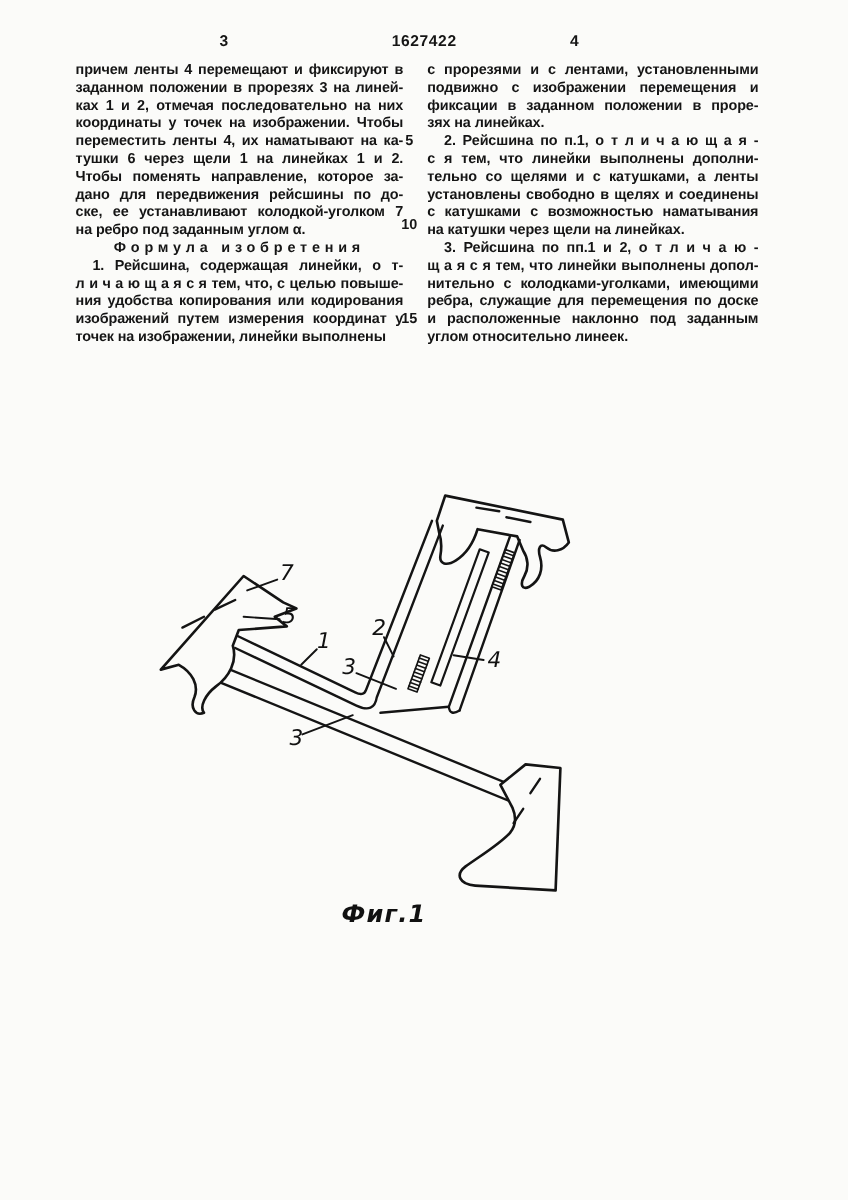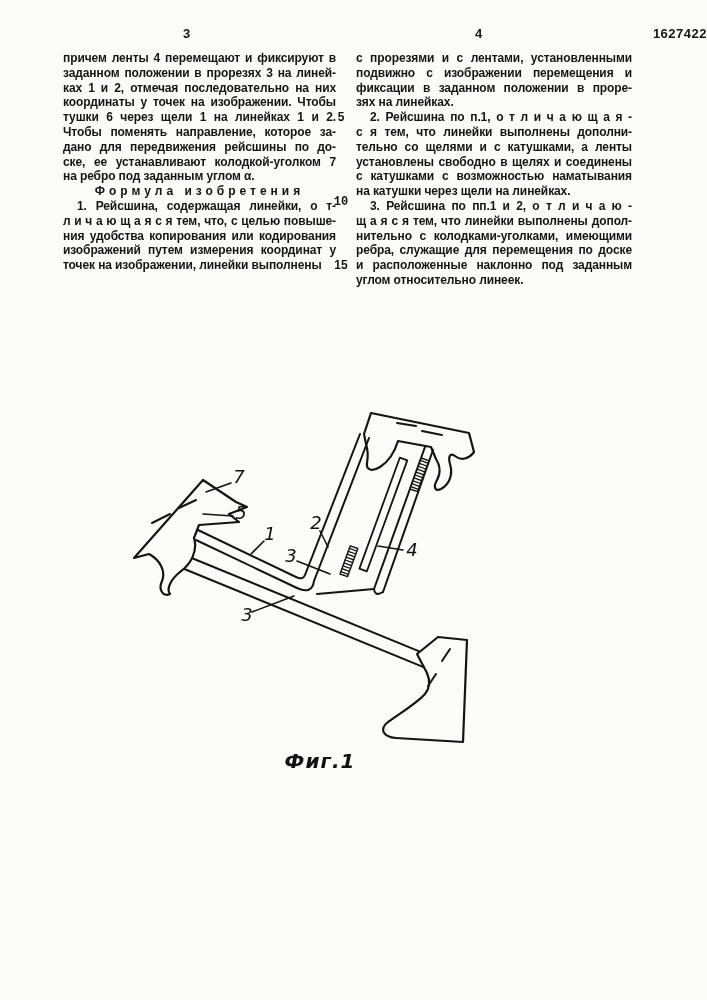--- a/index.html
+++ b/index.html
@@ -10,21 +10,21 @@
     background:#fbfbf9;
     overflow:hidden;
     font-family:"Liberation Sans", sans-serif;
     color:#151515;
   }
   .hdr{
     position:absolute;top:26px;left:0;width:707px;height:16px;
     font-size:13px;font-weight:bold;letter-spacing:0.5px;
   }
   .hdr-left{position:absolute;left:183px;top:0;}
-  .hdr-center{position:absolute;left:0;width:707px;text-align:right;top:0;}
+  .hdr-center{position:absolute;left:0;width:707px;text-align:center;top:0;}
   .hdr-right{position:absolute;left:475px;top:0;}
   .col{
     position:absolute;top:51px;
     font-size:12px;font-weight:bold;letter-spacing:-0.1px;
   }
   .col-left{left:63px;width:273px;}
   .col-right{left:356px;width:276px;}
   .tl{line-height:14.8px;height:14.8px;text-align:justify;overflow:visible;}
   .tl-j{text-align-last:justify;}
   .tl-l{text-align-last:left;}
@@ -47,20 +47,21 @@
     <span class="hdr-left">3</span>
     <span class="hdr-center">1627422</span>
     <span class="hdr-right">4</span>
   </div>
 
   <div class="col col-left">
       <div class="tl tl-j">причем ленты 4 перемещают и фиксируют в</div>
       <div class="tl tl-j">заданном положении в прорезях 3 на линей-</div>
       <div class="tl tl-j">ках 1 и 2, отмечая последовательно на них</div>
       <div class="tl tl-j">координаты у точек на изображении. Чтобы</div>
+      <div class="tl tl-j">переместить ленты 4, их наматывают на ка-</div>
       <div class="tl tl-j">тушки 6 через щели 1 на линейках 1 и 2.</div>
       <div class="tl tl-j">Чтобы поменять направление, которое за-</div>
       <div class="tl tl-j">дано для передвижения рейсшины по до-</div>
       <div class="tl tl-j">ске, ее устанавливают колодкой-уголком 7</div>
       <div class="tl tl-l">на ребро под заданным углом α.</div>
       <div class="tl tl-c">Формула изобретения</div>
       <div class="tl tl-ij">1. Рейсшина, содержащая линейки, о т-</div>
       <div class="tl tl-j">л и ч а ю щ а я с я  тем, что, с целью повыше-</div>
       <div class="tl tl-j">ния удобства копирования или кодирования</div>
       <div class="tl tl-j">изображений путем измерения координат у</div>
@@ -79,21 +80,21 @@
       <div class="tl tl-l">на катушки через щели на линейках.</div>
       <div class="tl tl-ij">3. Рейсшина по пп.1 и 2, о т л и ч а ю -</div>
       <div class="tl tl-j">щ а я с я  тем, что линейки выполнены допол-</div>
       <div class="tl tl-j">нительно с колодками-уголками, имеющими</div>
       <div class="tl tl-j">ребра, служащие для перемещения по доске</div>
       <div class="tl tl-j">и расположенные наклонно под заданным</div>
       <div class="tl tl-l">углом относительно линеек.</div>
     </div>
 
   <div class="gutter-num" style="top:110px;">5</div>
-  <div class="gutter-num" style="top:195px;font-family:Liberation Mono, monospace;">10</div>
+  <div class="gutter-num" style="top:180px;">10</div>
   <div class="gutter-num" style="top:258px;">15</div>
 
   <svg style="position:absolute;left:0;top:0;" width="707" height="1000" viewBox="0 0 707 1000" fill="none" stroke-linejoin="round" stroke-linecap="round">
 
     <polygon points="177,552 438.8,659.4 433.9,671.4 172.1,564" fill="#fbfbf9" stroke="#141414" stroke-width="2"></polygon>
 
     <path fill="#fbfbf9" stroke="#141414" stroke-width="2.2" d="M 203,480 L 236,502 L 247,507 L 229,514 L 239,522 L 199,525 L 194,538
          C 198,551 191,564 180,572
          C 171,579 166,589 170,594
          C 163,597 158,590 162,581

